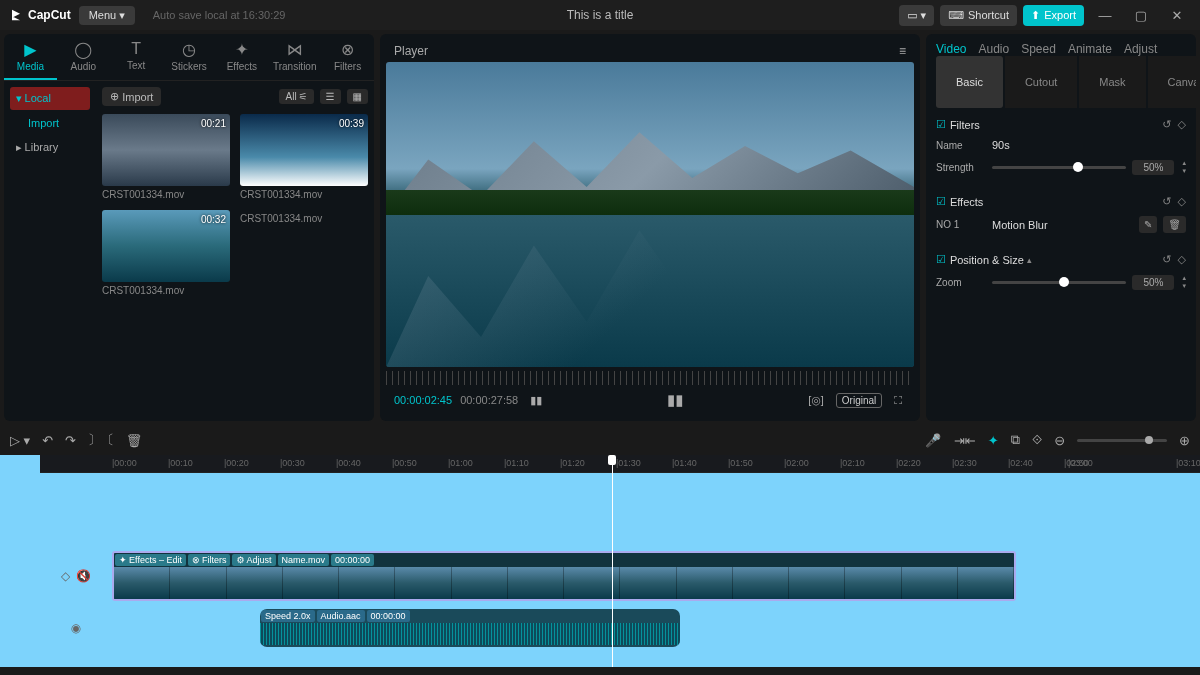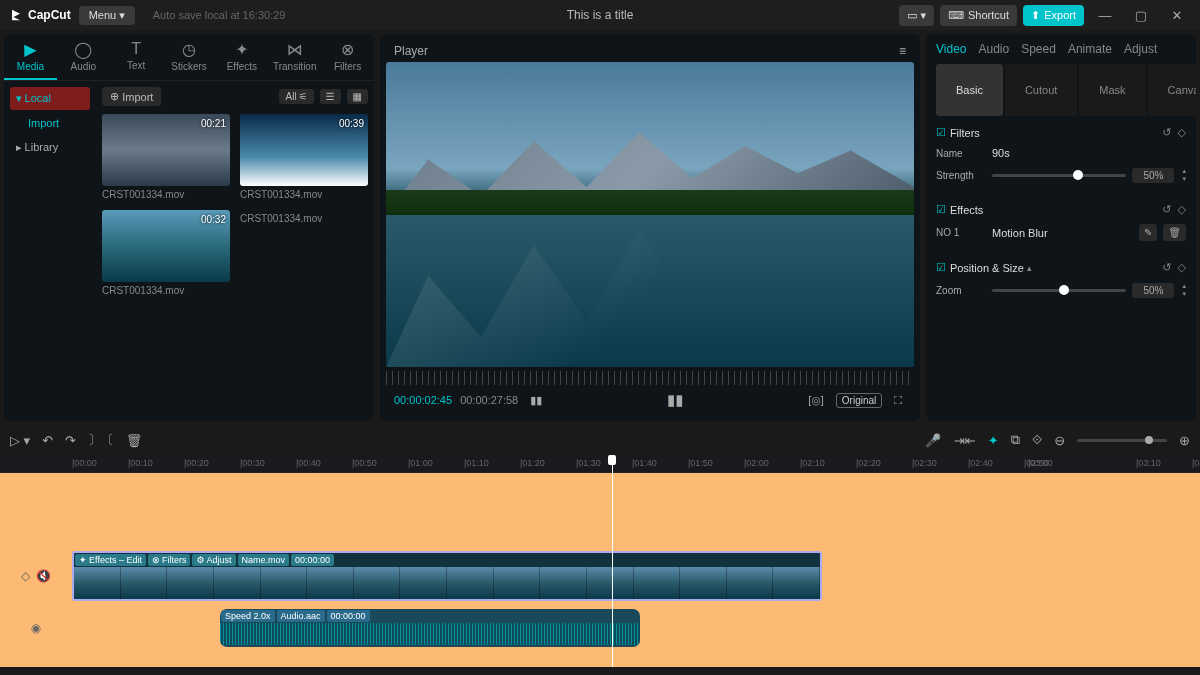--- a/index.html
+++ b/index.html
@@ -52,21 +52,21 @@
     linear-gradient(45deg, #5a7a8a 0%, transparent 50%); opacity: .5;
     clip-path: polygon(0 0, 8% 60%, 18% 20%, 28% 80%, 38% 30%, 48% 90%, 58% 40%, 68% 75%, 78% 45%, 88% 70%, 100% 30%, 100% 0); transform: scaleY(-1); }
   .scrub { height: 14px; margin-top: 4px; background: repeating-linear-gradient(to right, #444 0 1px, transparent 1px 6px); position: relative; }
   .player-foot { display: flex; align-items: center; padding: 4px 8px; font-size: 11px; gap: 8px; }
   .tc-cur { color: #00c4cc; }
   .tc-tot { color: #888; }
   .pf-spacer { flex: 1; }
   .pf-ic { color: #aaa; padding: 2px 4px; }
   .orig-btn { border: 1px solid #666; border-radius: 3px; padding: 1px 5px; font-size: 10px; }
 
-  .r-tabs { display: flex; gap: 12px; font-size: 12px; margin-bottom: 8px; }
+  .r-tabs { display: flex; gap: 12px; font-size: 12px; }
   .r-tabs .active { color: #00c4cc; }
   .r-tabs span { color: #888; }
   .r-subtabs { display: flex; gap: 2px; margin-bottom: 10px; }
   .r-subtab { flex: 1; text-align: center; font-size: 11px; padding: 20px; color: #888; background: #1a1a1a; }
   .r-subtab.active { background: #333; color: #ddd; border-radius: 3px; }
   .section { margin-bottom: 12px; }
   .sec-head { display: flex; align-items: center; font-size: 11px; color: #ddd; margin-bottom: 8px; }
   .sec-head .chk { color: #00c4cc; margin-right: 4px; }
   .sec-head .flex { flex: 1; }
   .sec-head .ic { color: #888; margin-left: 6px; }
@@ -77,21 +77,21 @@
   .valbox { background: #2a2a2a; border-radius: 3px; padding: 2px 8px; font-size: 10px; min-width: 42px; text-align: center; }
   .stepper { display: flex; flex-direction: column; margin-left: 2px; font-size: 7px; color: #888; }
   .mini-btn { background: #2a2a2a; border-radius: 3px; padding: 3px 5px; color: #aaa; font-size: 10px; }
 
   .toolbar2 { height: 30px; display: flex; align-items: center; padding: 0 10px; gap: 12px; color: #aaa; font-size: 13px; }
   .toolbar2 .flex { flex: 1; }
   .toolbar2 .active-ic { color: #00c4cc; }
   .zoom-sl { width: 90px; height: 3px; background: #444; border-radius: 2px; position: relative; }
   .zoom-sl .knob { position: absolute; top: -3px; left: 75%; width: 8px; height: 8px; background: #aaa; border-radius: 50%; }
 
-  .timeline { height: 212px; background: #fdba74; position: relative; }
+  .timeline { height: 212px; background: #7dd3fc; position: relative; padding-left: 40px; }
   .ruler { height: 18px; background: #181a1e; font-size: 9px; color: #666; position: relative; border-bottom: 1px solid #222; }
   .ruler span { position: absolute; top: 3px; }
   .tracks { position: relative; padding-top: 4px; }
   .trackrow { height: 58px; display: flex; align-items: center; position: relative; }
   .trackhead { width: 72px; display: flex; align-items: center; justify-content: center; gap: 6px; color: #666; }
   .clip { position: absolute; height: 50px; border: 2px solid #aae; border-radius: 3px; overflow: hidden; background: #1a4a5a; display: flex; flex-direction: column; }
   .clip-labels { display: flex; gap: 2px; padding: 1px; background: rgba(0,0,0,.3); }
   .clip-tag { background: #2a7a8a; color: #fff; font-size: 9px; padding: 1px 4px; border-radius: 2px; display: inline-flex; align-items: center; gap: 2px; }
   .clip-frames { flex: 1; display: flex; }
   .clip-frames div { flex: 1; background: linear-gradient(to bottom, #5a8aaa 0%, #2a5a6a 50%, #0a3a4a 100%); border-right: 1px solid rgba(0,0,0,.3); }
@@ -348,21 +348,21 @@
       <span style="left: 1136px;">|03:10</span>
       <span style="left: 1192px;">|03:20</span>
     </div>
   <div class="tracks">
     <div style="height:70px"></div>
     <div class="trackrow">
       <div class="trackhead">
           <span>◇</span>
           <span>🔇</span>
         </div>
-      <div class="clip" style="left:72px;width:750px">
+      <div class="clip" style="left:72px;width:904px">
         <div class="clip-labels" id="cliplabels">
             <span class="clip-tag">✦ Effects – Edit</span>
             <span class="clip-tag">⊗ Filters</span>
             <span class="clip-tag">⚙ Adjust</span>
             <span class="clip-tag">Name.mov</span>
             <span class="clip-tag">00:00:00</span>
           </div>
         <div class="clip-frames" id="clipframes">
             <div></div>
             <div></div>

